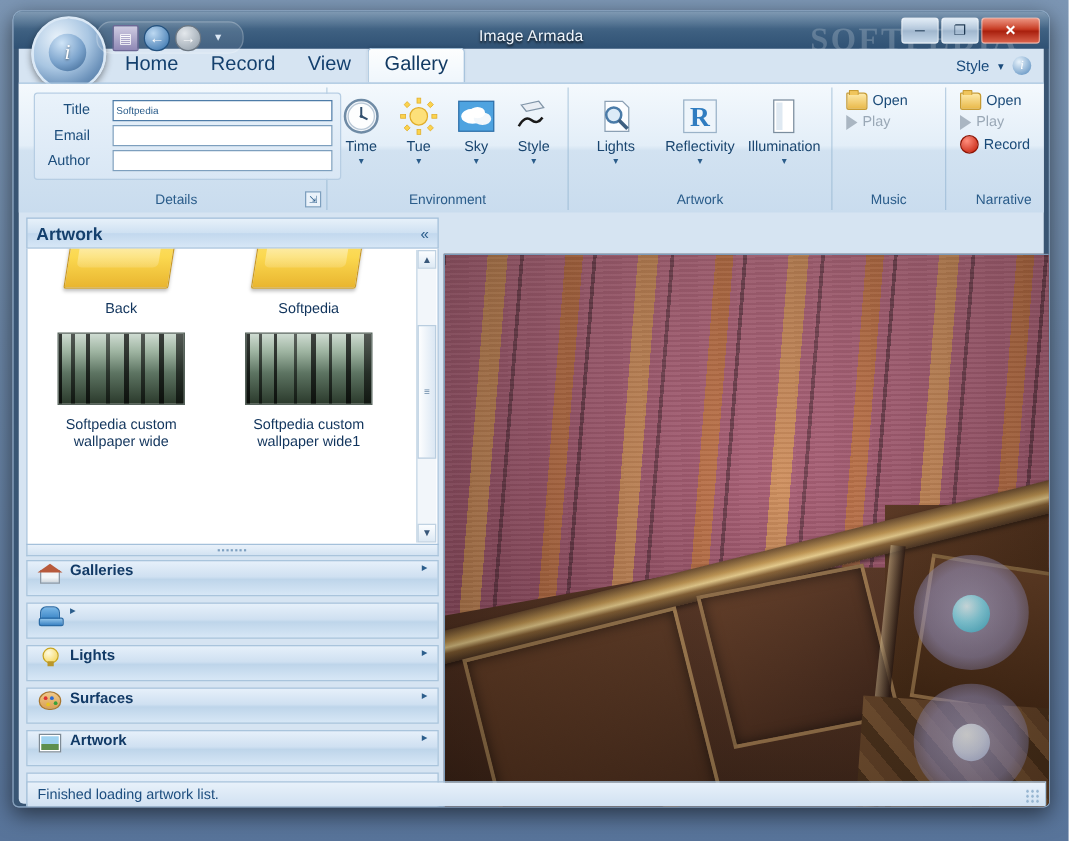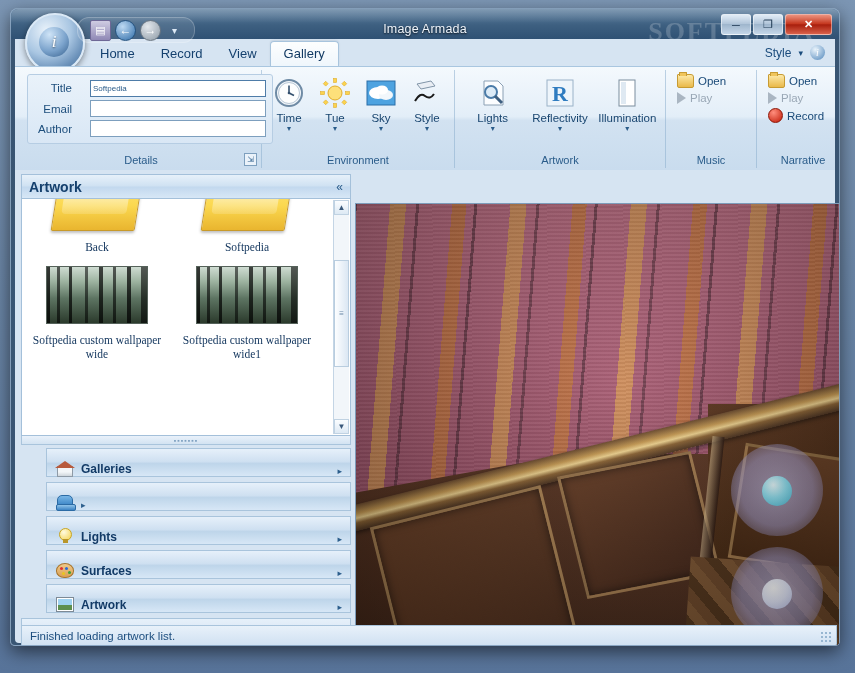--- a/index.html
+++ b/index.html
@@ -41,21 +41,21 @@
     display:flex;align-items:center;justify-content:center;text-shadow:0 1px 2px rgba(0,0,0,.5);}
   .qat{position:absolute;left:62px;top:-22px;height:24px;display:flex;align-items:center;gap:4px;
     padding:0 10px 0 12px;border-radius:12px;background:rgba(255,255,255,.10);
     border:1px solid rgba(255,255,255,.22);}
   .qi{width:19px;height:19px;border-radius:4px;display:flex;align-items:center;justify-content:center;font-size:12px;}
   .qi.save{background:linear-gradient(180deg,#cfcce2,#8f88b5);color:#fff;border:1px solid #6e6896;border-radius:2px;font-size:11px;}
   .qi.back{background:radial-gradient(circle at 35% 30%,#bdd9f2,#2f6ca8);color:#fff;border-radius:50%;border:1px solid #24527f;}
   .qi.fwd{background:radial-gradient(circle at 35% 30%,#e4e8ec,#8d9aa6);color:#fff;border-radius:50%;border:1px solid #6d7883;}
   .qi.more{color:#dde9f5;font-size:10px;background:none;}
   .tabs{position:absolute;left:72px;top:3px;display:flex;align-items:flex-end;height:24px;}
-  .tab{padding:4px 13px 5px;font-size:13px;color:#14406e;border-radius:4px 4px 0 0;}
+  .tab{padding:4px 13px 5px;font-size:16px;color:#14406e;border-radius:4px 4px 0 0;}
   .tab.active{background:linear-gradient(180deg,#fdfefe 0%,#eff6fc 100%);
     border:1px solid #a8c4dd;border-bottom:none;color:#123a63;box-shadow:0 -1px 2px rgba(0,0,0,.08);}
   .ribbon-right{position:absolute;right:10px;top:6px;display:flex;align-items:center;gap:7px;
     font-size:12px;color:#1a4b7c;}
   .infoicon{width:15px;height:15px;border-radius:50%;
     background:radial-gradient(circle at 35% 30%,#e9f3fb,#4f86bb);color:#fff;font-size:10px;
     display:flex;align-items:center;justify-content:center;font-family:"Liberation Serif",serif;font-style:italic;}
   .ribbon{position:absolute;left:0;top:27px;width:820px;height:104px;
     background:linear-gradient(180deg,#f4f9fd 0%,#e3eef8 48%,#d2e2f1 52%,#c9dcee 100%);
     border-top:1px solid #a9c6e0;box-sizing:border-box;}
@@ -95,21 +95,21 @@
   
   .leftpanel{position:absolute;left:6px;top:135px;width:330px;height:447px;}
   .panelhdr{height:25px;background:linear-gradient(180deg,#e7f1fa 0%,#cfe1f2 48%,#c2d8ee 52%,#d7e7f6 100%);
     border:1px solid #a4c0da;box-sizing:border-box;display:flex;align-items:center;
     padding:0 7px;justify-content:space-between;}
   .panelhdr .ttl{font-size:14px;font-weight:bold;color:#15406d;}
   .collapse{font-size:12px;color:#2a5c8a;}
   .gallerybox{position:relative;height:237px;background:#fff;border:1px solid #a4c0da;border-top:none;
     box-sizing:border-box;overflow:hidden;}
   .gridwrap{position:absolute;left:0;top:-32px;width:300px;padding:8px 0 0 0;}
-  .grid{display:flex;flex-wrap:wrap;font-family:Liberation Serif, serif;}
+  .grid{display:flex;flex-wrap:wrap;}
   .cell{width:140px;margin:0 5px 12px;display:flex;flex-direction:column;align-items:center;}
   .thumbfolder{width:82px;height:54px;background:linear-gradient(180deg,#ffe77f 0%,#fbd84f 55%,#e9b52f 100%);
     border:1px solid #c89a2a;border-radius:2px;position:relative;
     transform:skewX(-9deg);box-shadow:0 2px 3px rgba(0,0,0,.25);}
   .thumbfolder:after{content:"";position:absolute;left:7px;top:6px;right:10px;bottom:16px;
     background:linear-gradient(180deg,rgba(255,255,255,.75),rgba(255,255,255,.15));border-radius:4px;}
   .cap{font-size:11.5px;color:#11345c;text-align:center;margin-top:9px;line-height:14px;}
   .forest{width:100px;height:56px;border:1px solid #55625a;
     background:
       linear-gradient(90deg,rgba(0,0,0,.75) 0 3px,transparent 3px 10px,rgba(0,0,0,.6) 10px 13px,transparent 13px 22px,
@@ -123,21 +123,21 @@
   .sthumb{position:absolute;left:0;top:60px;width:15px;height:107px;
     background:linear-gradient(90deg,#fdfeff,#dbe7f3);border:1px solid #b9cddf;box-sizing:border-box;
     display:flex;align-items:center;justify-content:center;color:#6b8aa8;font-size:8px;letter-spacing:0;}
   .sarrow.bot{position:absolute;bottom:0;left:0;width:15px;}
   .splitter{height:9px;background:linear-gradient(180deg,#e9f1fa,#d3e3f2);border:1px solid #a9c4dc;border-top:none;
     box-sizing:border-box;display:flex;align-items:center;justify-content:center;}
   .gripdots{font-size:7px;color:#7ea0c0;letter-spacing:1px;}
   .accordion{margin-top:3px;}
   .accrow{height:29px;margin-bottom:5px;border:1px solid #a9c4dc;box-sizing:border-box;
     background:linear-gradient(180deg,#e6f0fa 0%,#cfe0f1 46%,#bed5ea 54%,#d7e7f6 100%);
-    display:flex;align-items:flex-end;padding:0 8px;gap:8px;margin-left:25px;}
+    display:flex;align-items:flex-start;padding:0 8px;gap:8px;}
   .accrow .nm{font-size:12px;font-weight:bold;color:#123a66;flex:1;}
   .accrow .arr{font-size:9px;color:#2c5e8c;}
   .aicon{width:18px;height:17px;position:relative;}
   .filler{height:29px;border:1px solid #a9c4dc;box-sizing:border-box;
     background:linear-gradient(180deg,#e6f0fa,#cfe0f1);}
   
   .ic-house{background:linear-gradient(180deg,#f3f6f8 55%,#cfd6dc 100%);width:14px;height:9px;
     position:absolute;left:2px;top:7px;border:1px solid #8e9aa6;}
   .ic-house:before{content:"";position:absolute;left:-3px;top:-6px;width:0;height:0;
     border-left:10px solid transparent;border-right:10px solid transparent;border-bottom:7px solid #b85a3c;}

